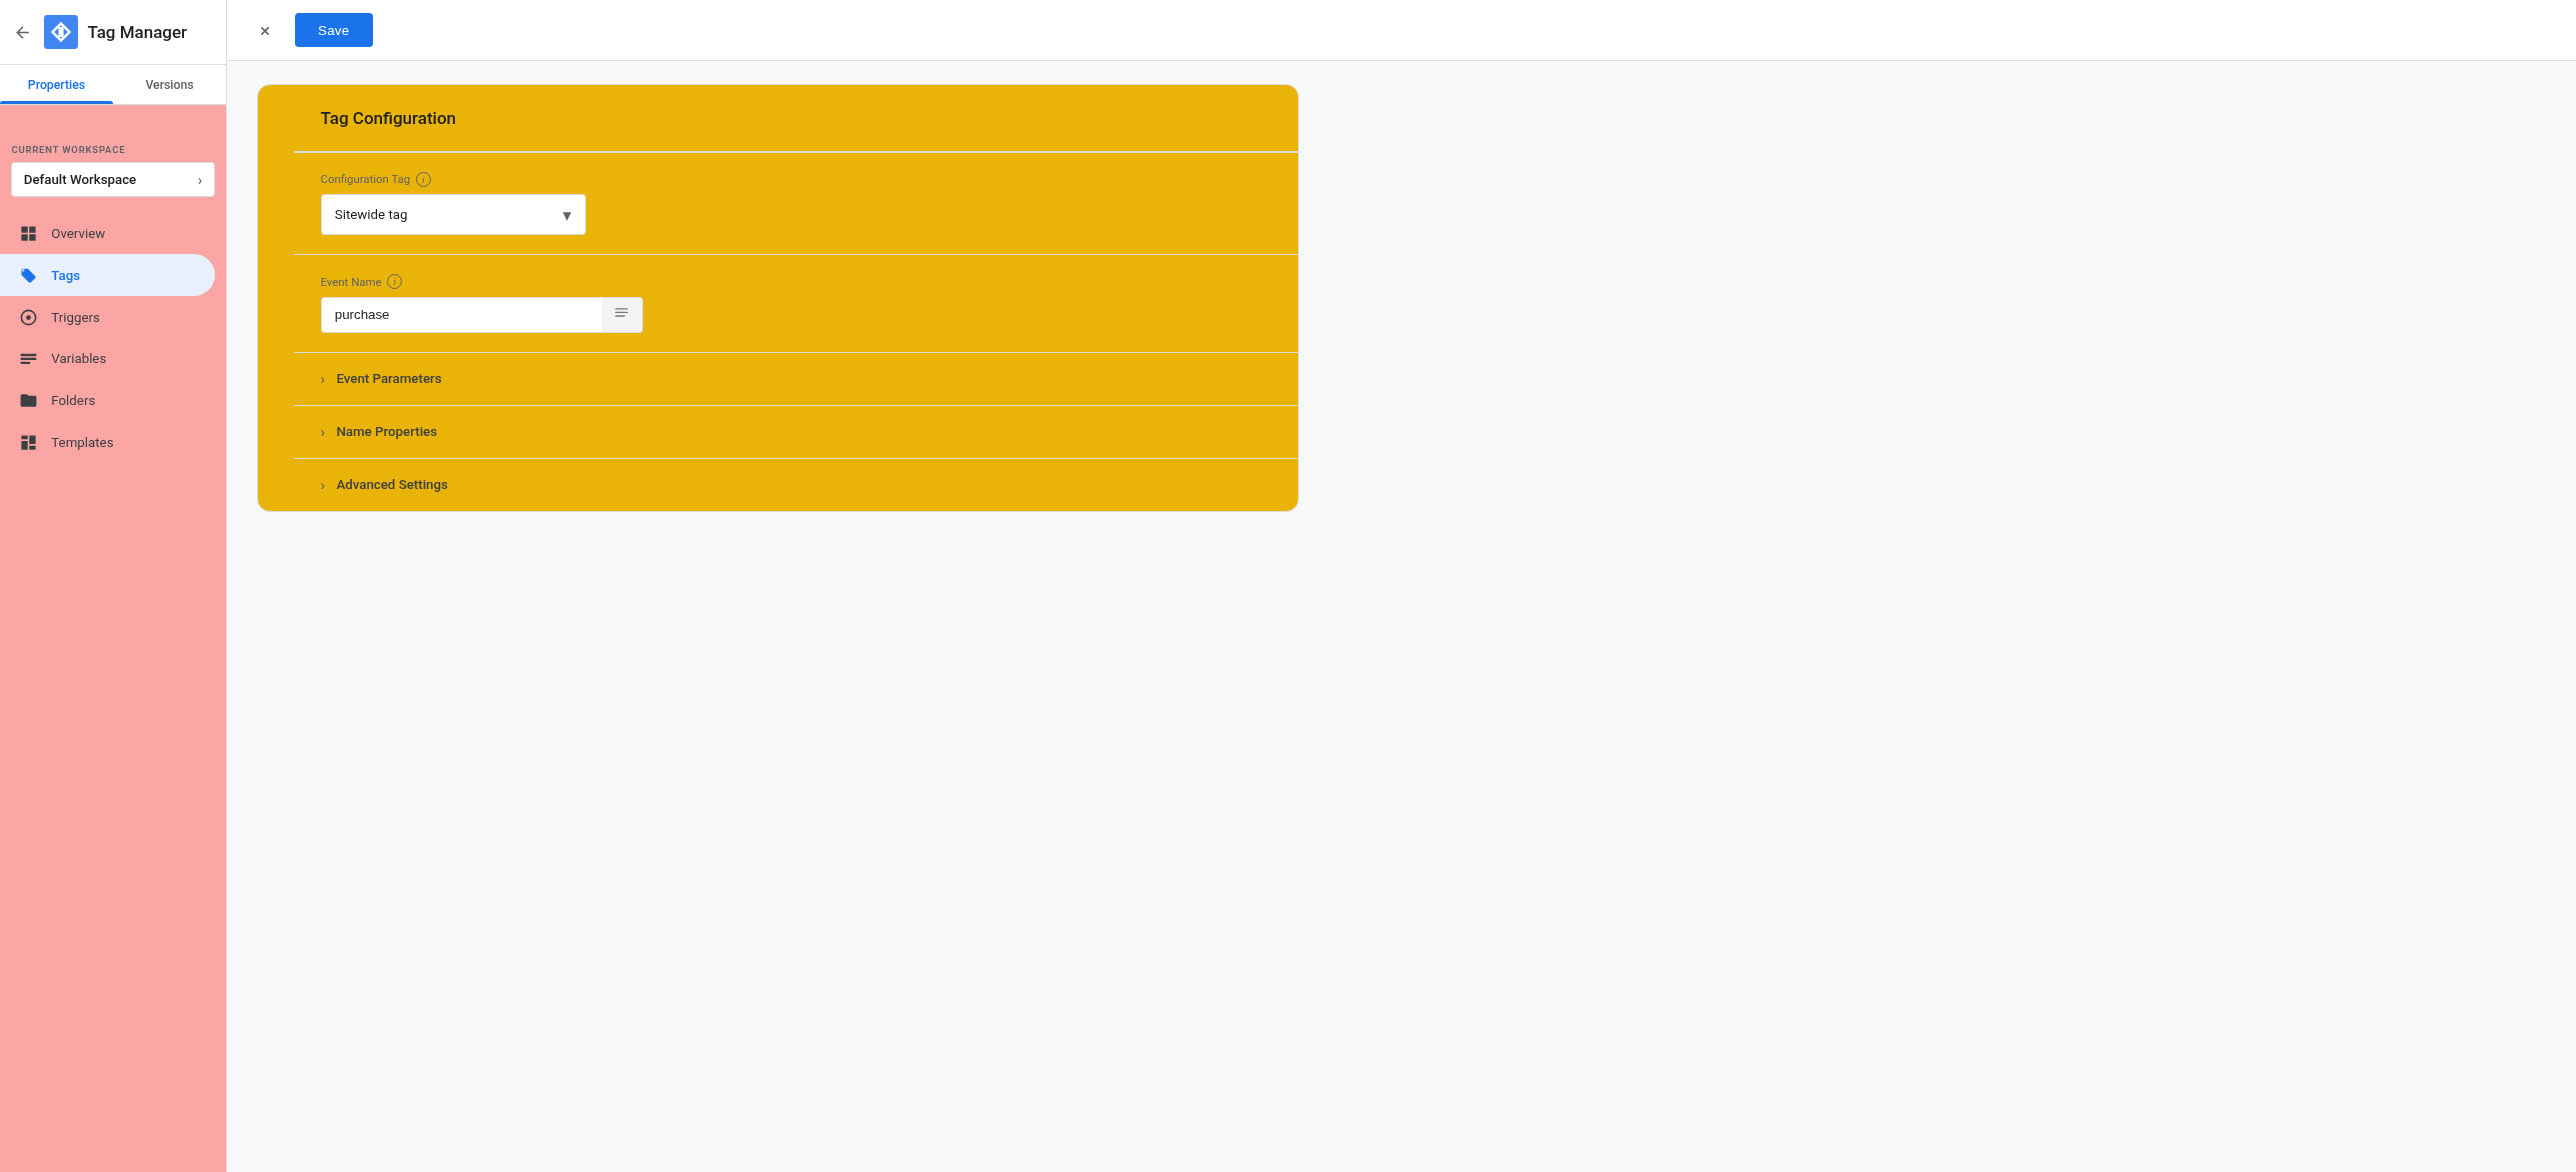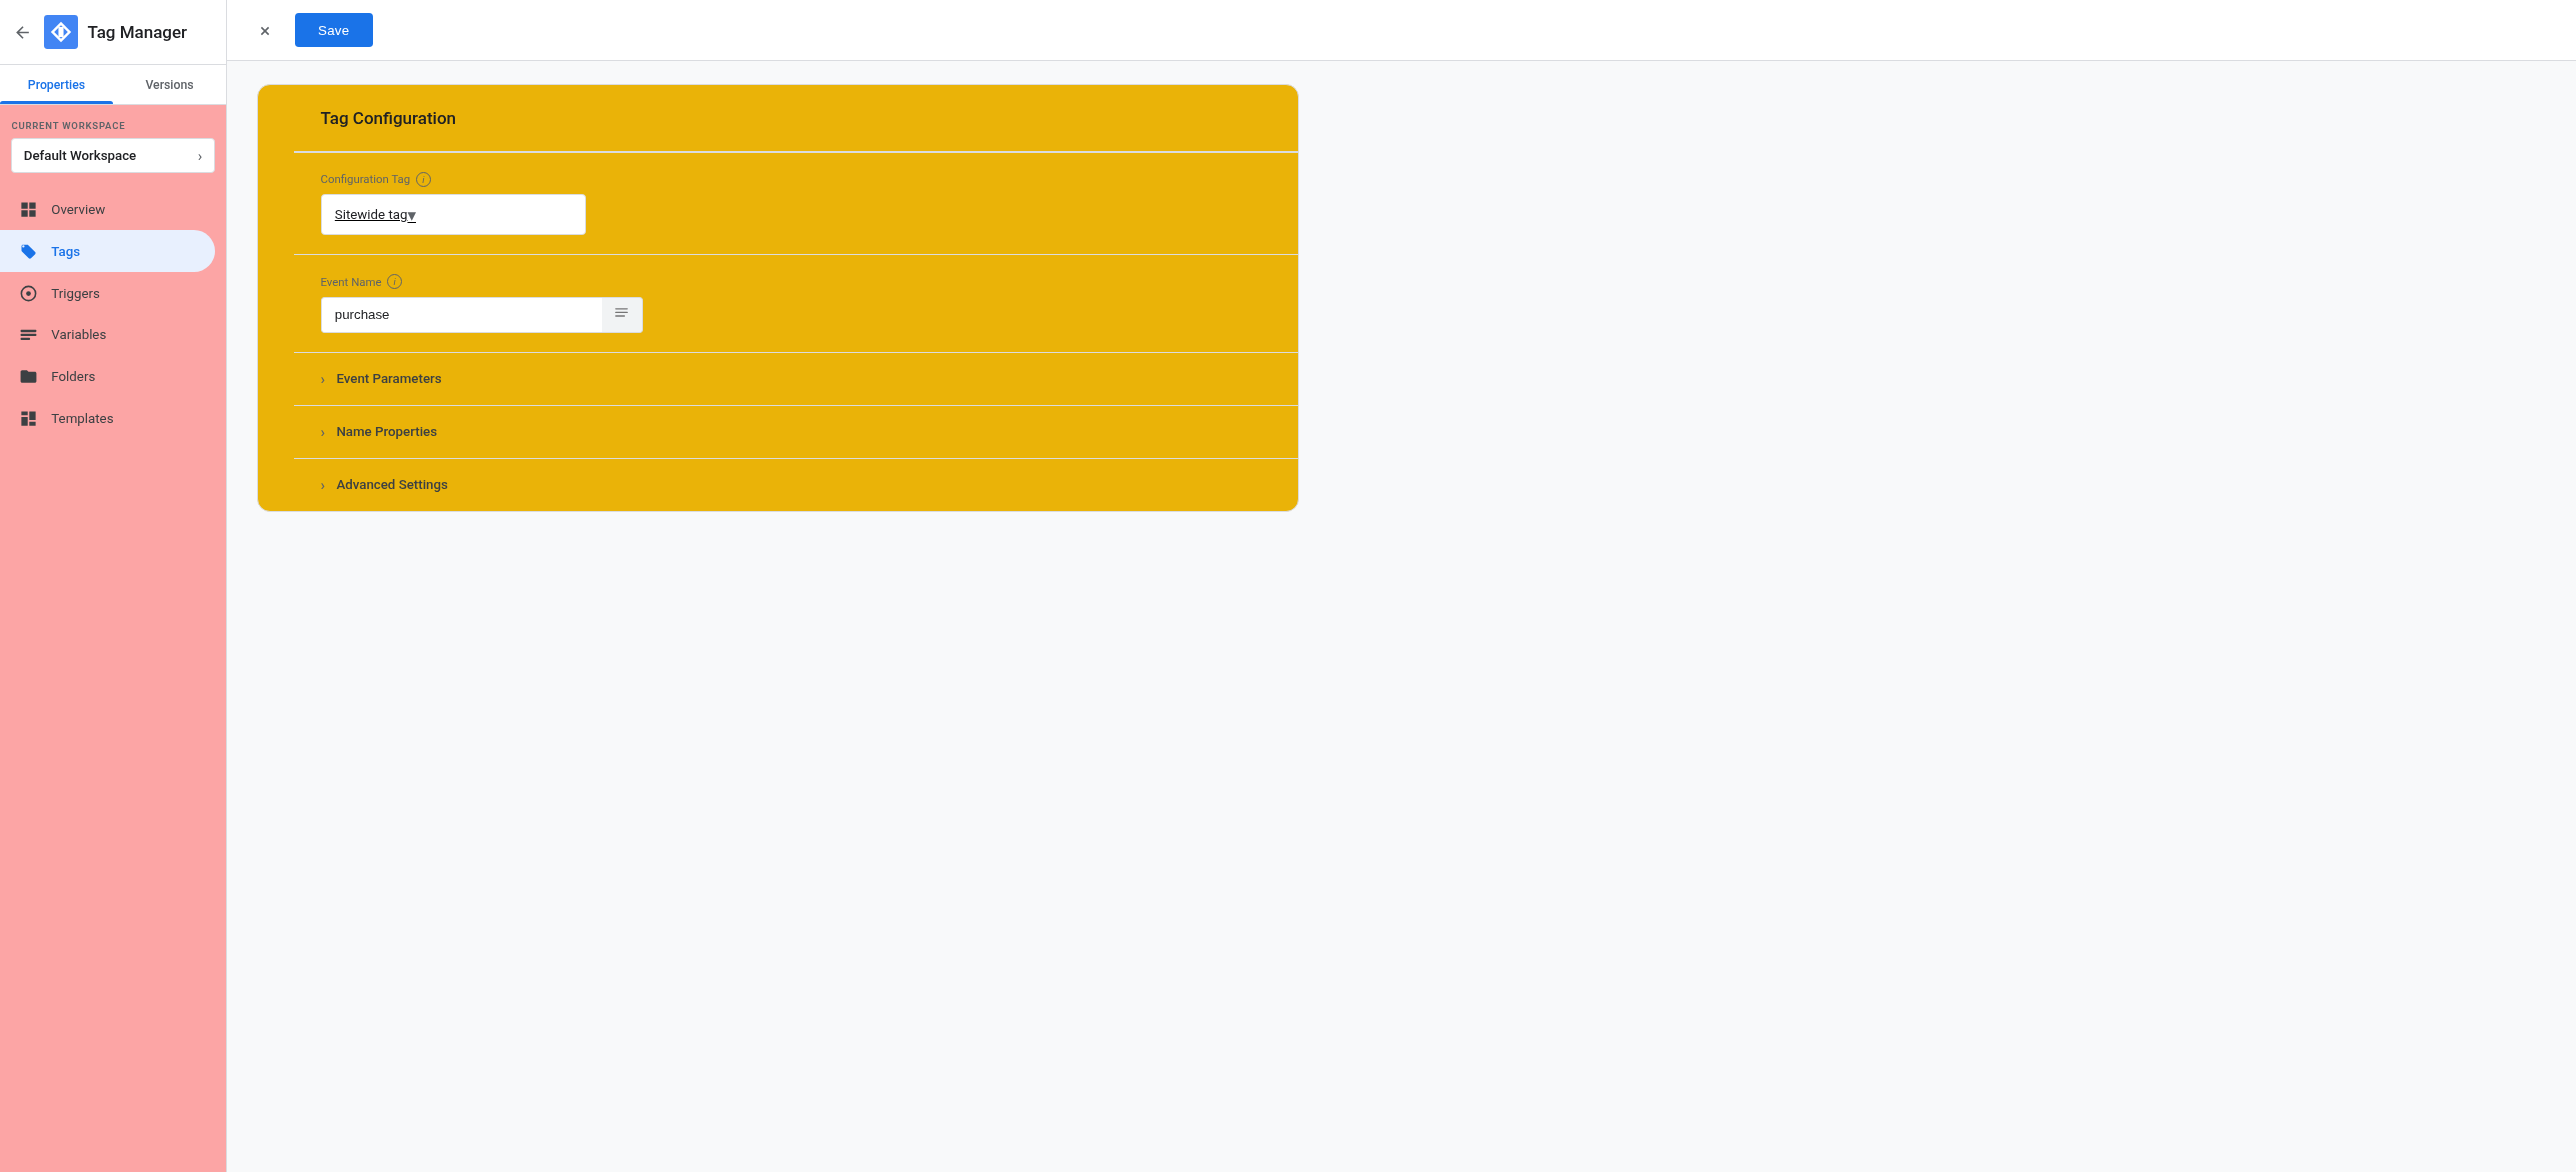--- a/index.html
+++ b/index.html
@@ -80,20 +80,21 @@
       bottom: 0;
       left: 0;
       right: 0;
       height: 2.8px;
       background: #1a73e8;
       border-radius: 2.8px 2.8px 0 0;
     }
 
     .workspace-section {
       padding: 15px 11.4px 7.6px;
+      margin-top: 24px;
     }
 
     .workspace-label {
       font-size: 9.5px;
       font-weight: 600;
       color: #5f6368;
       letter-spacing: 0.8px;
       text-transform: uppercase;
       margin-bottom: 7.6px;
     }
@@ -323,21 +324,21 @@
     
     .dropdown {
       display: flex;
       align-items: center;
       border: 0.9px solid #dadce0;
       border-radius: 3.8px;
       padding: 9.5px 13.3px;
       cursor: pointer;
       background: #fff;
       width: 265px;
-      text-decoration: underline;
+      justify-content: space-between;
     }
 
     .dropdown-text {
       font-size: 13.3px;
       color: #202124;
     }
 
     .dropdown-arrow {
       color: #5f6368;
       font-size: 17px;

